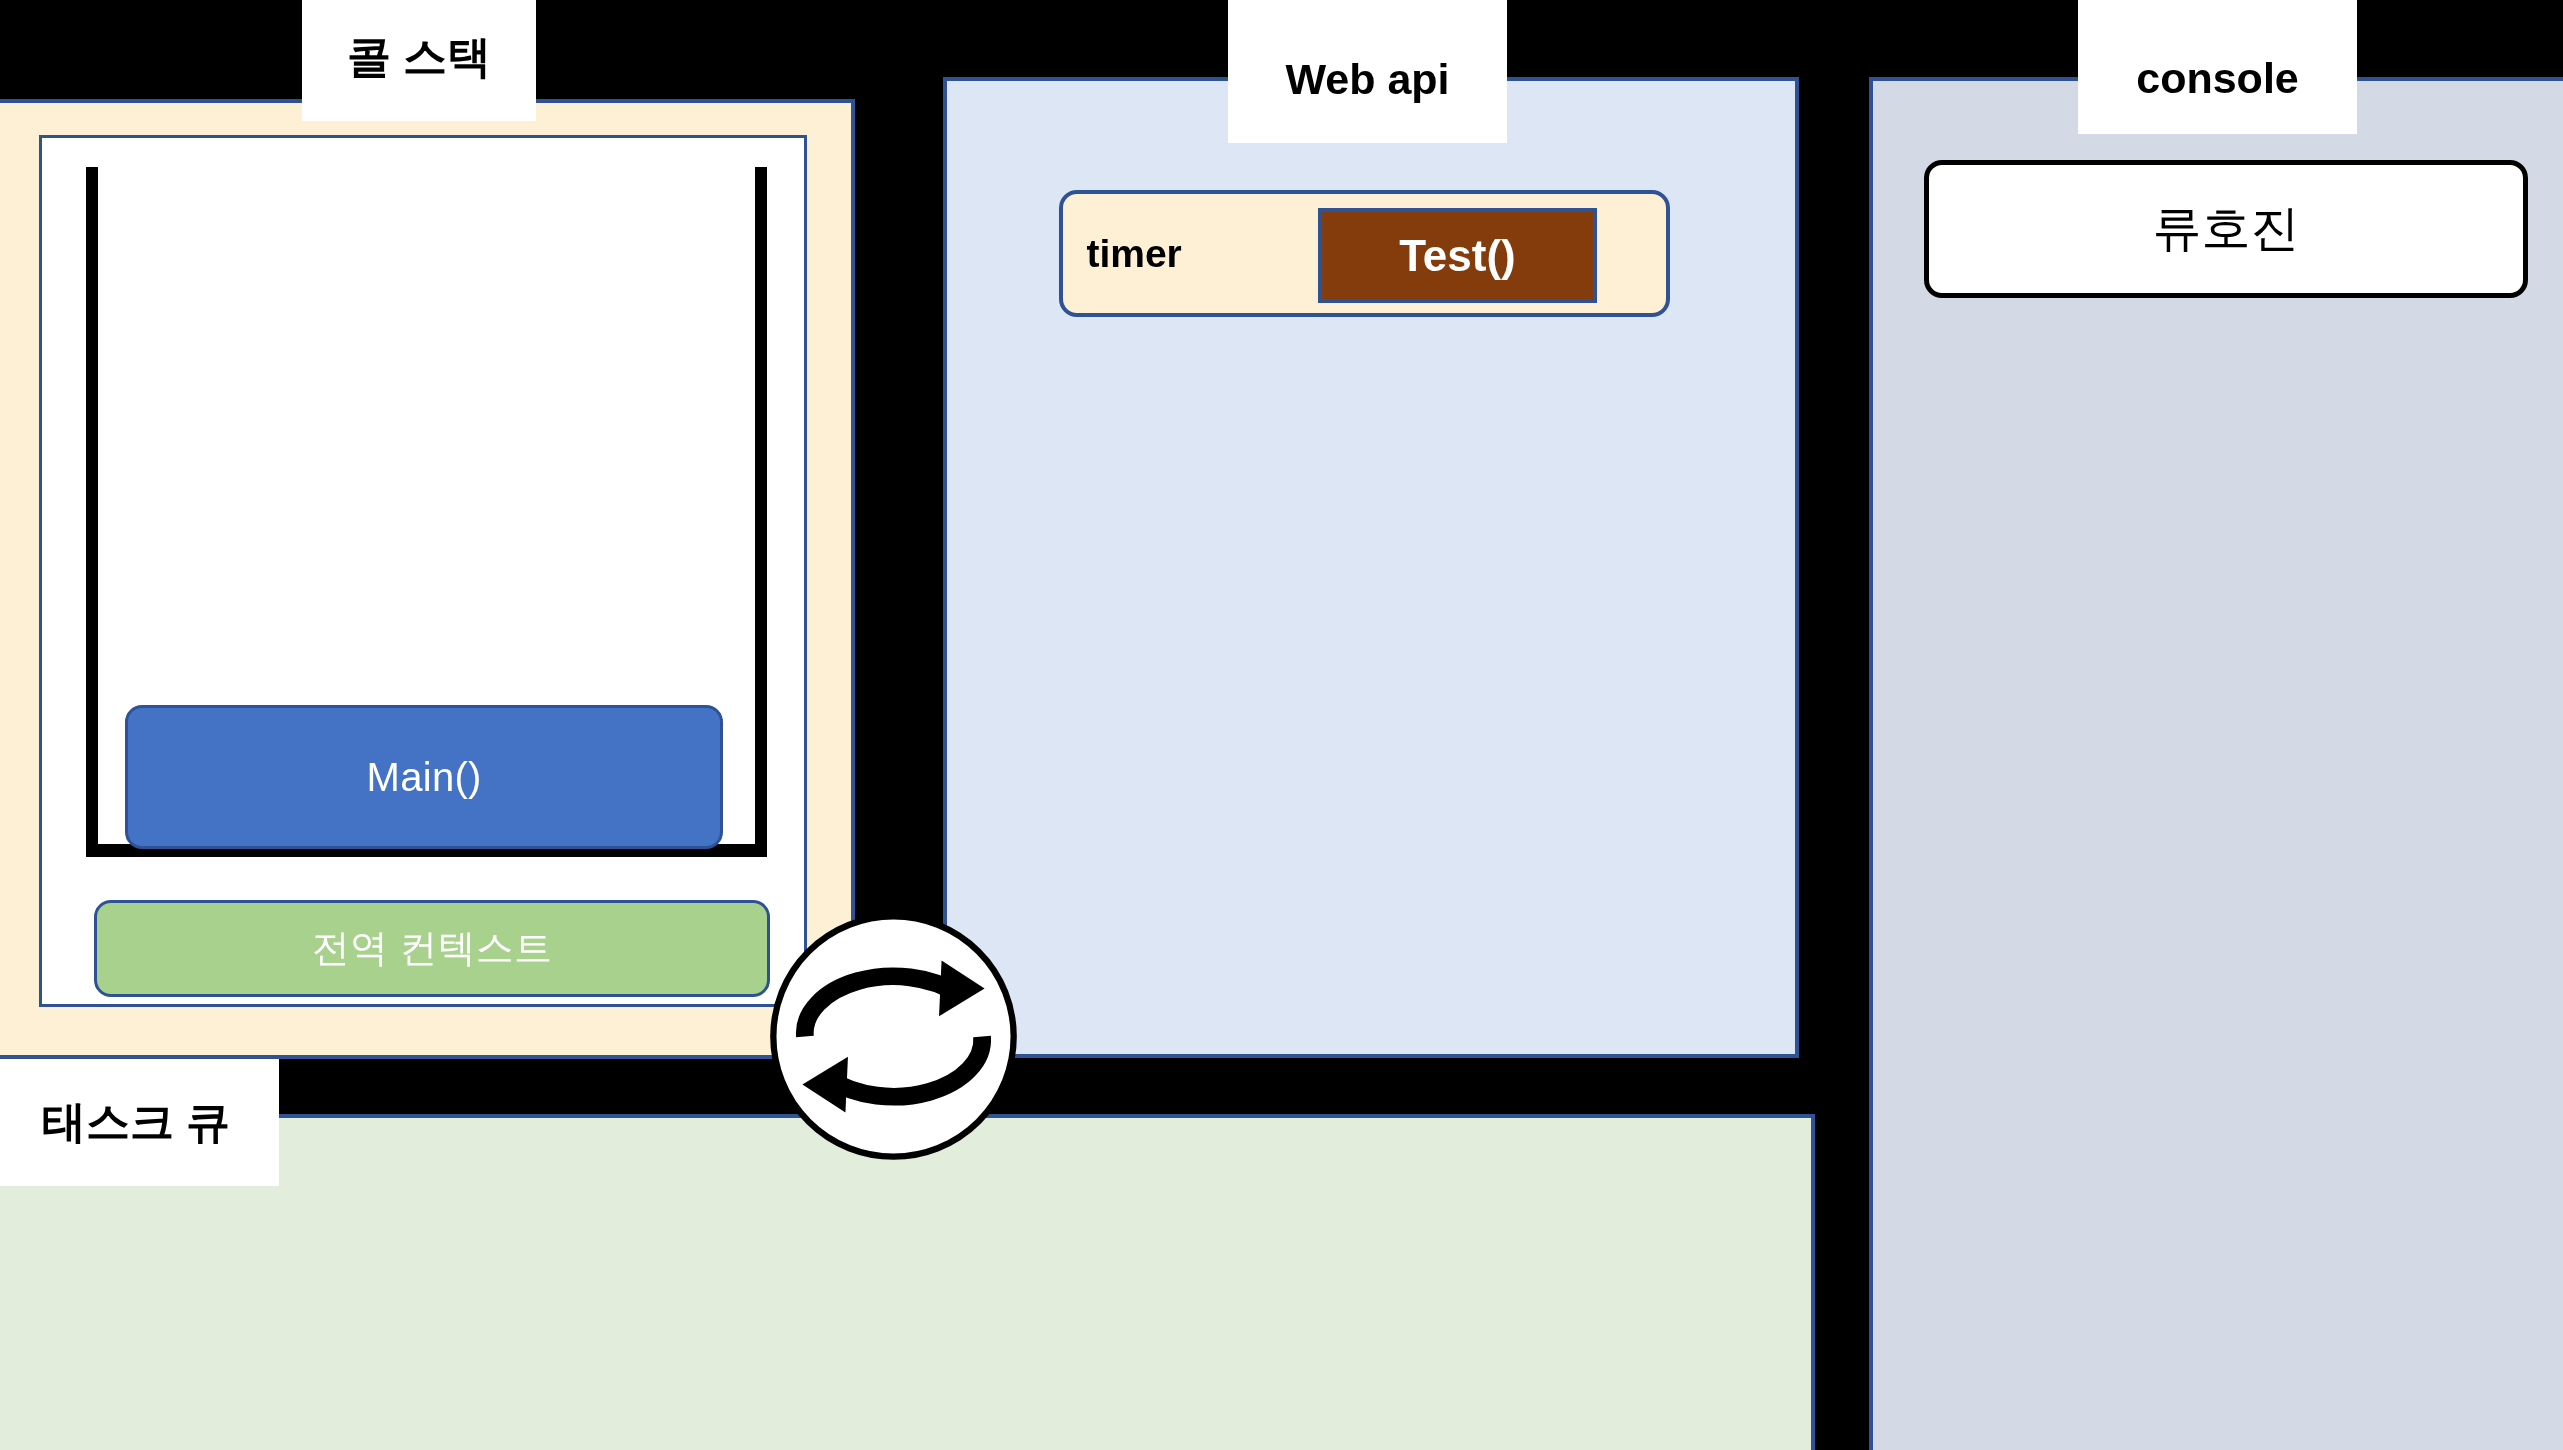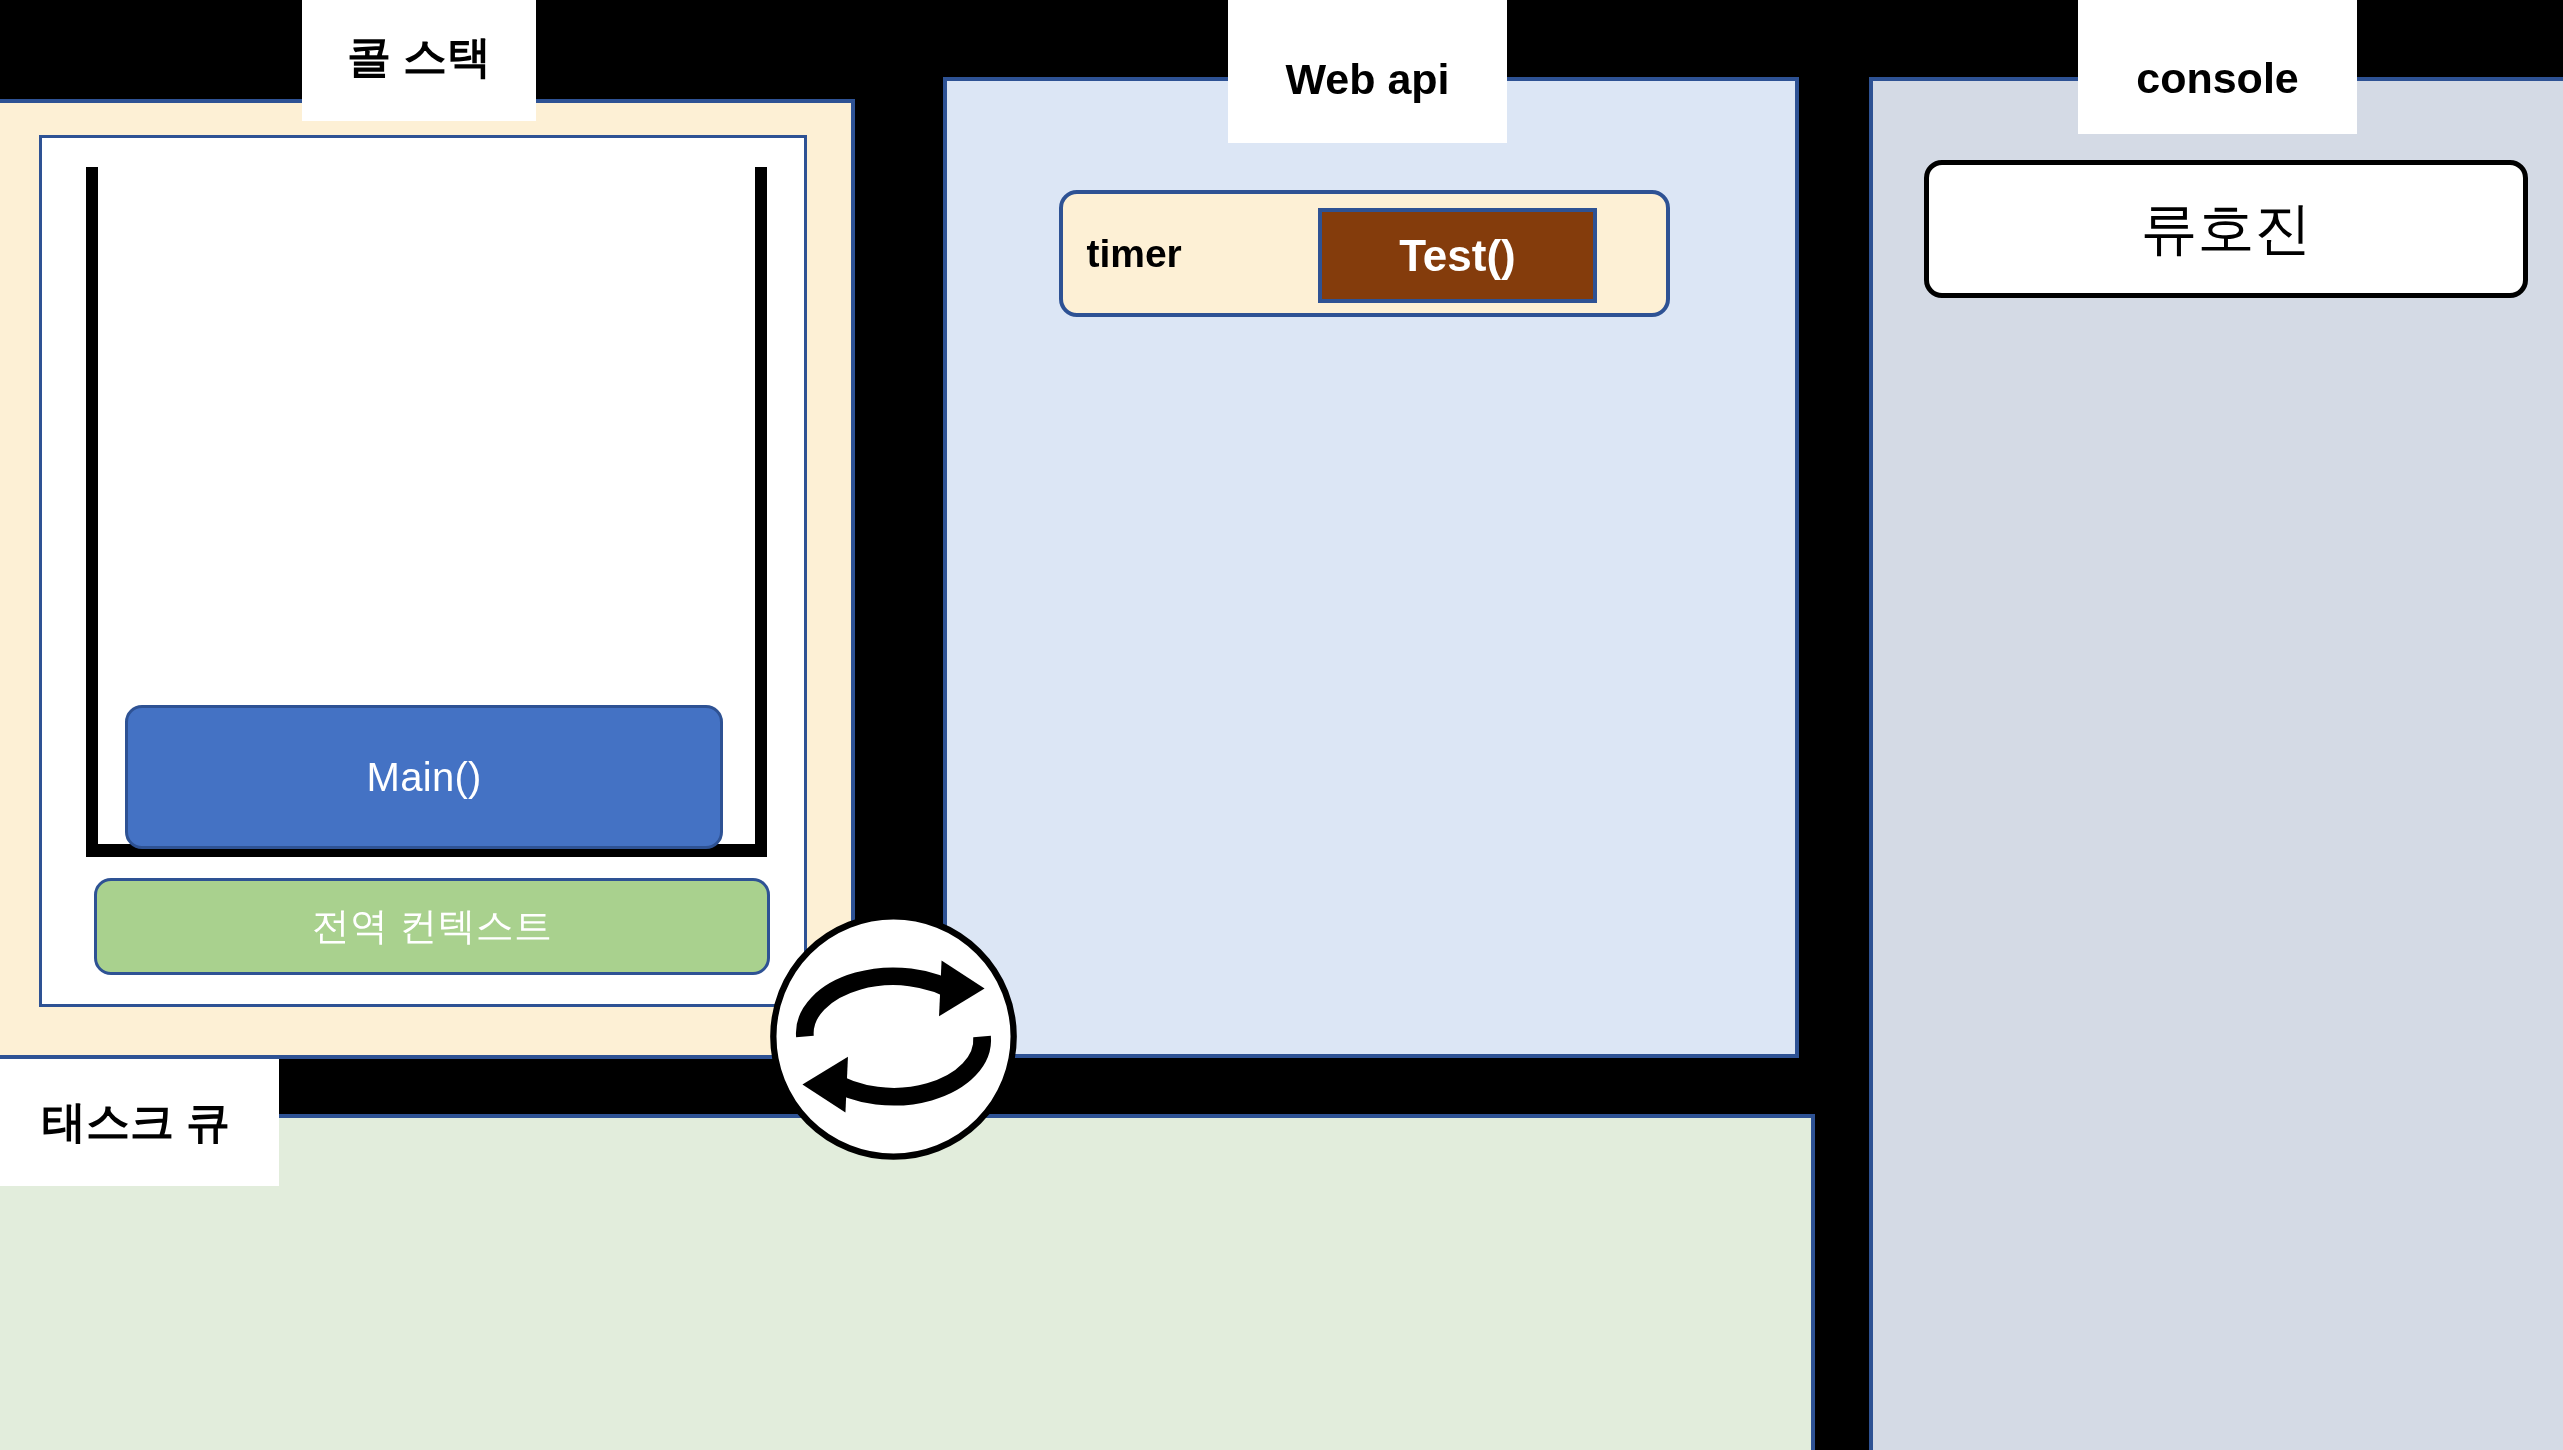--- a/index.html
+++ b/index.html
@@ -71,21 +71,21 @@
   }
   #main-frame {
     left: 83px;
     top: 552px;
     width: 598px;
     height: 144px;
     background: #4472C4;
   }
   #global-context {
     left: 52px;
-    top: 725px;
+    top: 747px;
     width: 676px;
     height: 97px;
     background: #A9D18E;
     font-size: 38px;
   }
 
   
   #webapi-panel {
     left: 943px;
     top: 77px;
@@ -152,21 +152,21 @@
     top: 79px;
     width: 604px;
     height: 138px;
     background: #FFFFFF;
     border: 5.8px solid #000000;
     border-radius: 18px;
     box-sizing: border-box;
     display: flex;
     align-items: center;
     justify-content: center;
-    font-size: 57px;
+    font-size: 49px;
     color: #000000;
   }
 
   
   .section-tab {
     position: absolute;
     background: #FFFFFF;
     display: flex;
     align-items: center;
     justify-content: center;

